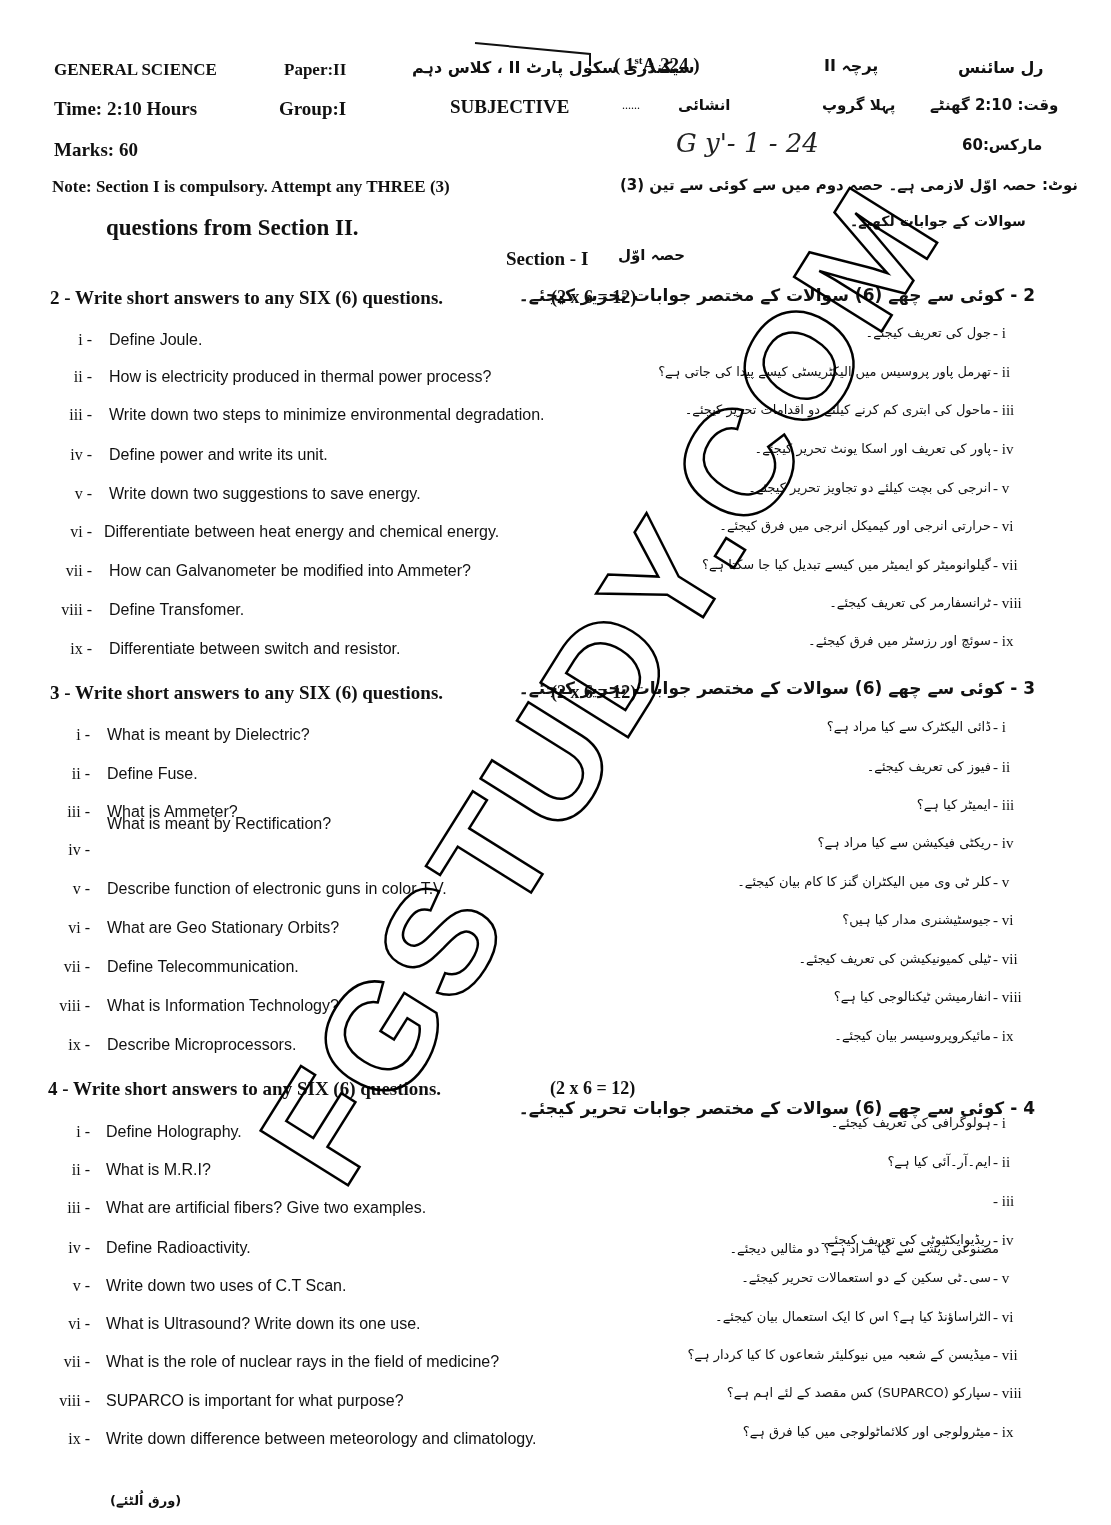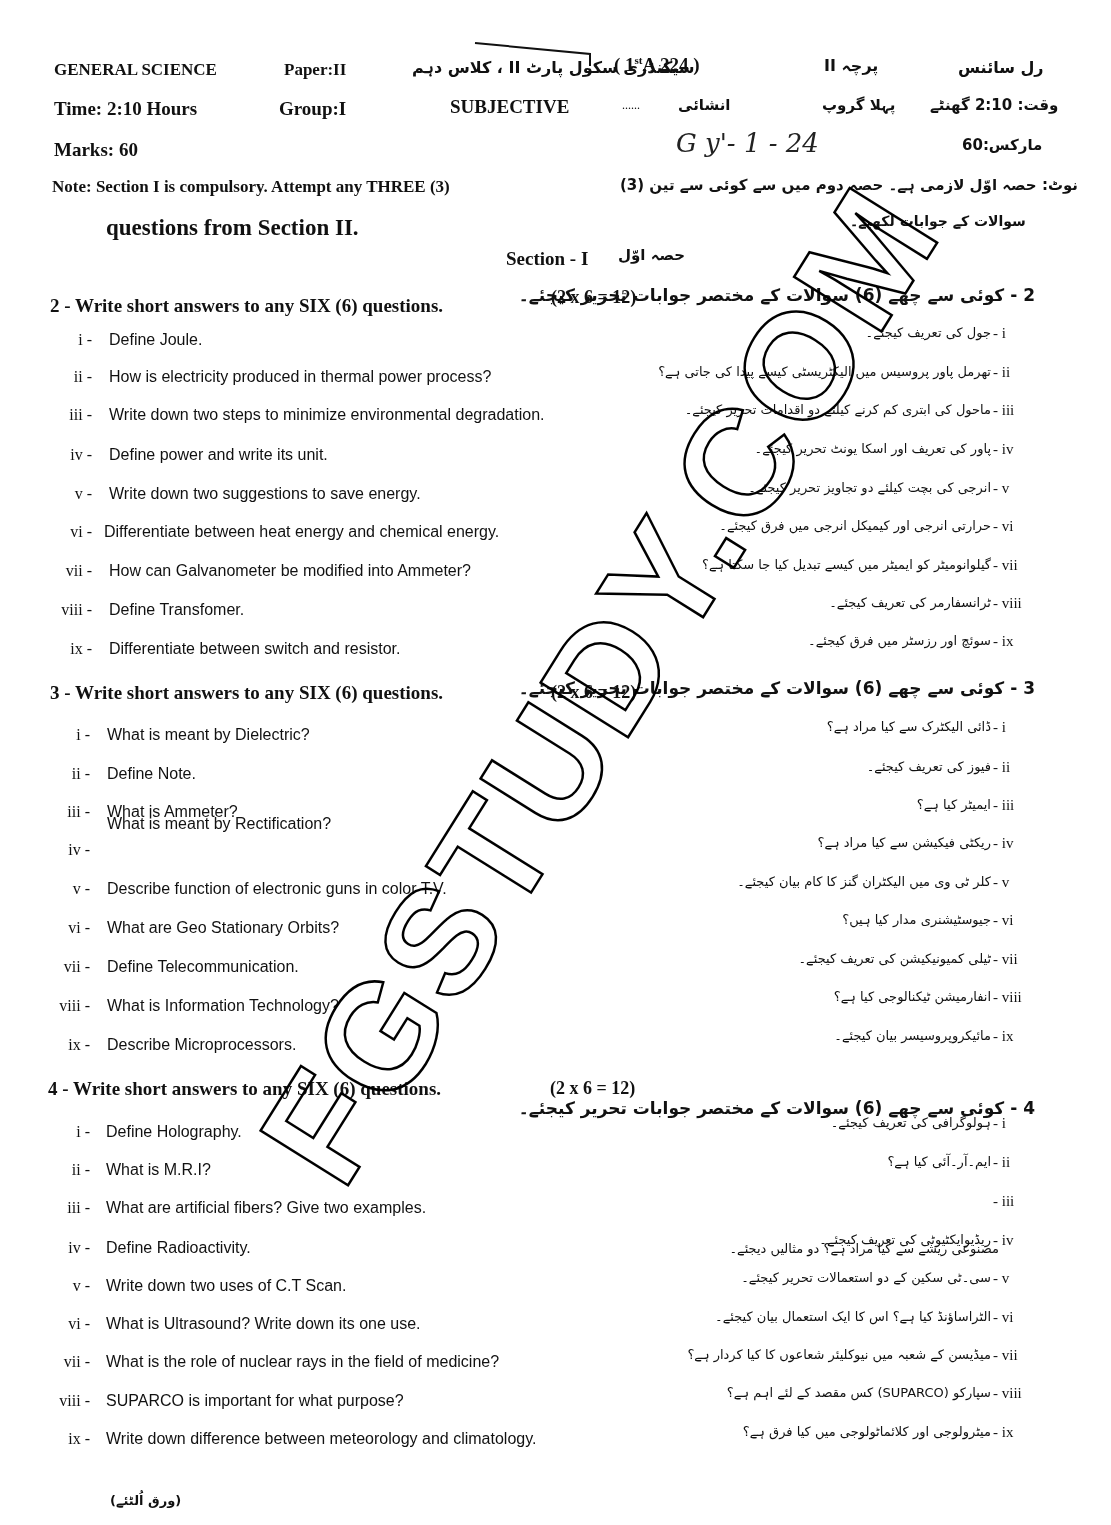--- a/index.html
+++ b/index.html
@@ -50,21 +50,21 @@
   <div class="abs urdu urdu-hdr" style="left:620px; top:176px; font-size:15px;">نوٹ: حصہ اوّل لازمی ہے۔ حصہ دوم میں سے کوئی سے تین (3)</div>
   <div class="abs urdu urdu-hdr" style="left:850px; top:213px; font-size:14px;">سوالات کے جوابات لکھیے۔</div>
 </div>
 
 <div>
   <span class="abs hdr" style="left:506px; top:248px;">Section - I</span>
   <span class="abs urdu urdu-hdr" style="left:618px; top:246px; font-size:15px;">حصہ اوّل</span>
 </div>
 
 <div>
-  <div class="abs qhead" style="left:50px; top:287px;margin-top:8px;">2 - Write short answers to any SIX (6) questions.</div>
+  <div class="abs qhead" style="left:50px; top:287px;">2 - Write short answers to any SIX (6) questions.</div>
   <div class="abs marks" style="left:551px; top:287px;">(2 x 6 = 12)</div>
   <div class="abs urdu urdu-hdr" style="right:76px; top:285px;">2 - کوئی سے چھے (6) سوالات کے مختصر جوابات تحریر کیجئے۔</div>
 
   <div>
     <span class="abs num" style="left:42px; top:331px;">i -</span>
     <span class="abs qtext" style="left:109px; top:331px;">Define Joule.</span>
     <span class="abs utext" style="right:120px; top:325px;">جول کی تعریف کیجئے۔</span>
     <span class="abs unum" style="left:993px; top:325px;">- i</span>
   </div>
   <div>
@@ -123,21 +123,21 @@
   <div class="abs urdu urdu-hdr" style="right:76px; top:678px;">3 - کوئی سے چھے (6) سوالات کے مختصر جوابات تحریر کیجئے۔</div>
 
   <div>
     <span class="abs num" style="left:40px; top:726px;">i -</span>
     <span class="abs qtext" style="left:107px; top:726px;">What is meant by Dielectric?</span>
     <span class="abs utext" style="right:120px; top:719px;">ڈائی الیکٹرک سے کیا مراد ہے؟</span>
     <span class="abs unum" style="left:993px; top:719px;">- i</span>
   </div>
   <div>
     <span class="abs num" style="left:40px; top:765px;">ii -</span>
-    <span class="abs qtext" style="left:107px; top:765px;">Define Note.</span>
+    <span class="abs qtext" style="left:107px; top:765px;">Define Fuse.</span>
     <span class="abs utext" style="right:120px; top:759px;">فیوز کی تعریف کیجئے۔</span>
     <span class="abs unum" style="left:993px; top:759px;">- ii</span>
   </div>
   <div>
     <span class="abs num" style="left:40px; top:803px;">iii -</span>
     <span class="abs qtext" style="left:107px; top:803px;">What is Ammeter?</span>
     <span class="abs utext" style="right:120px; top:797px;">ایمیٹر کیا ہے؟</span>
     <span class="abs unum" style="left:993px; top:797px;">- iii</span>
   </div>
   <div>

